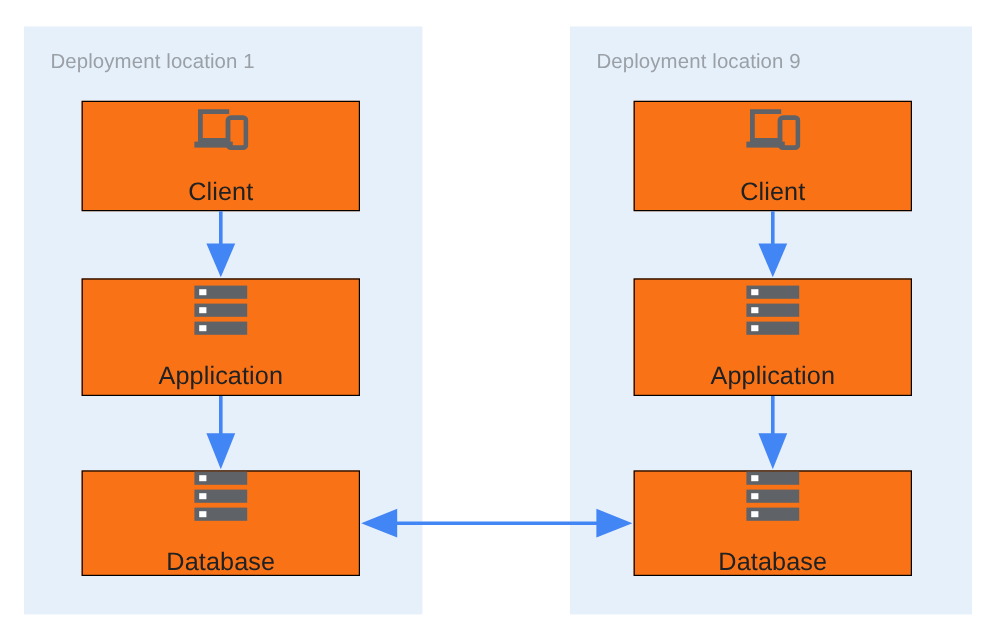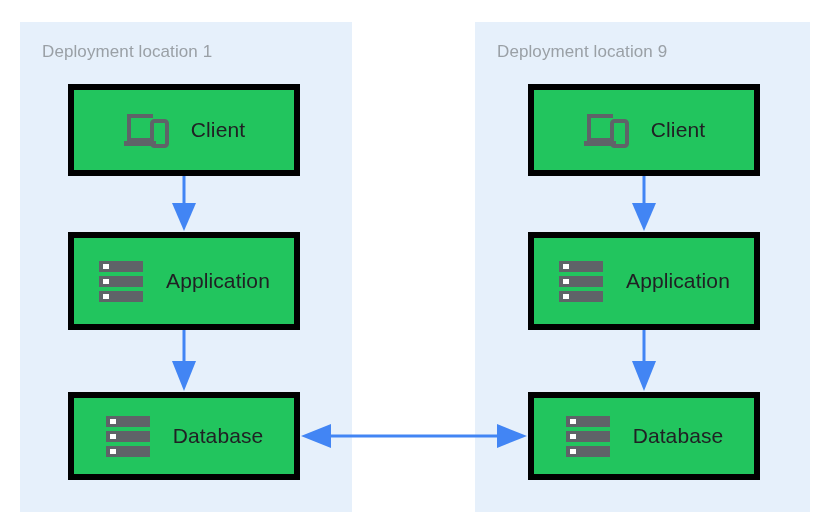--- a/index.html
+++ b/index.html
@@ -32,23 +32,24 @@
     line-height: 20px;
     color: #9aa0a6;
     white-space: nowrap;
     letter-spacing: 0.1px;
   }
 
   
   .node {
     position: absolute;
     box-sizing: border-box;
-    background: #22c55e;
-    border: 6px solid #000000;
+    background: #f97316;
+    border: 1px solid #000000;
     display: flex;
+    flex-direction: column;
     align-items: center;
     justify-content: center;
     gap: 22px;
   }
   .node-label {
     font-size: 21px;
     line-height: 24px;
     color: #202124;
     white-space: nowrap;
     letter-spacing: 0.1px;

